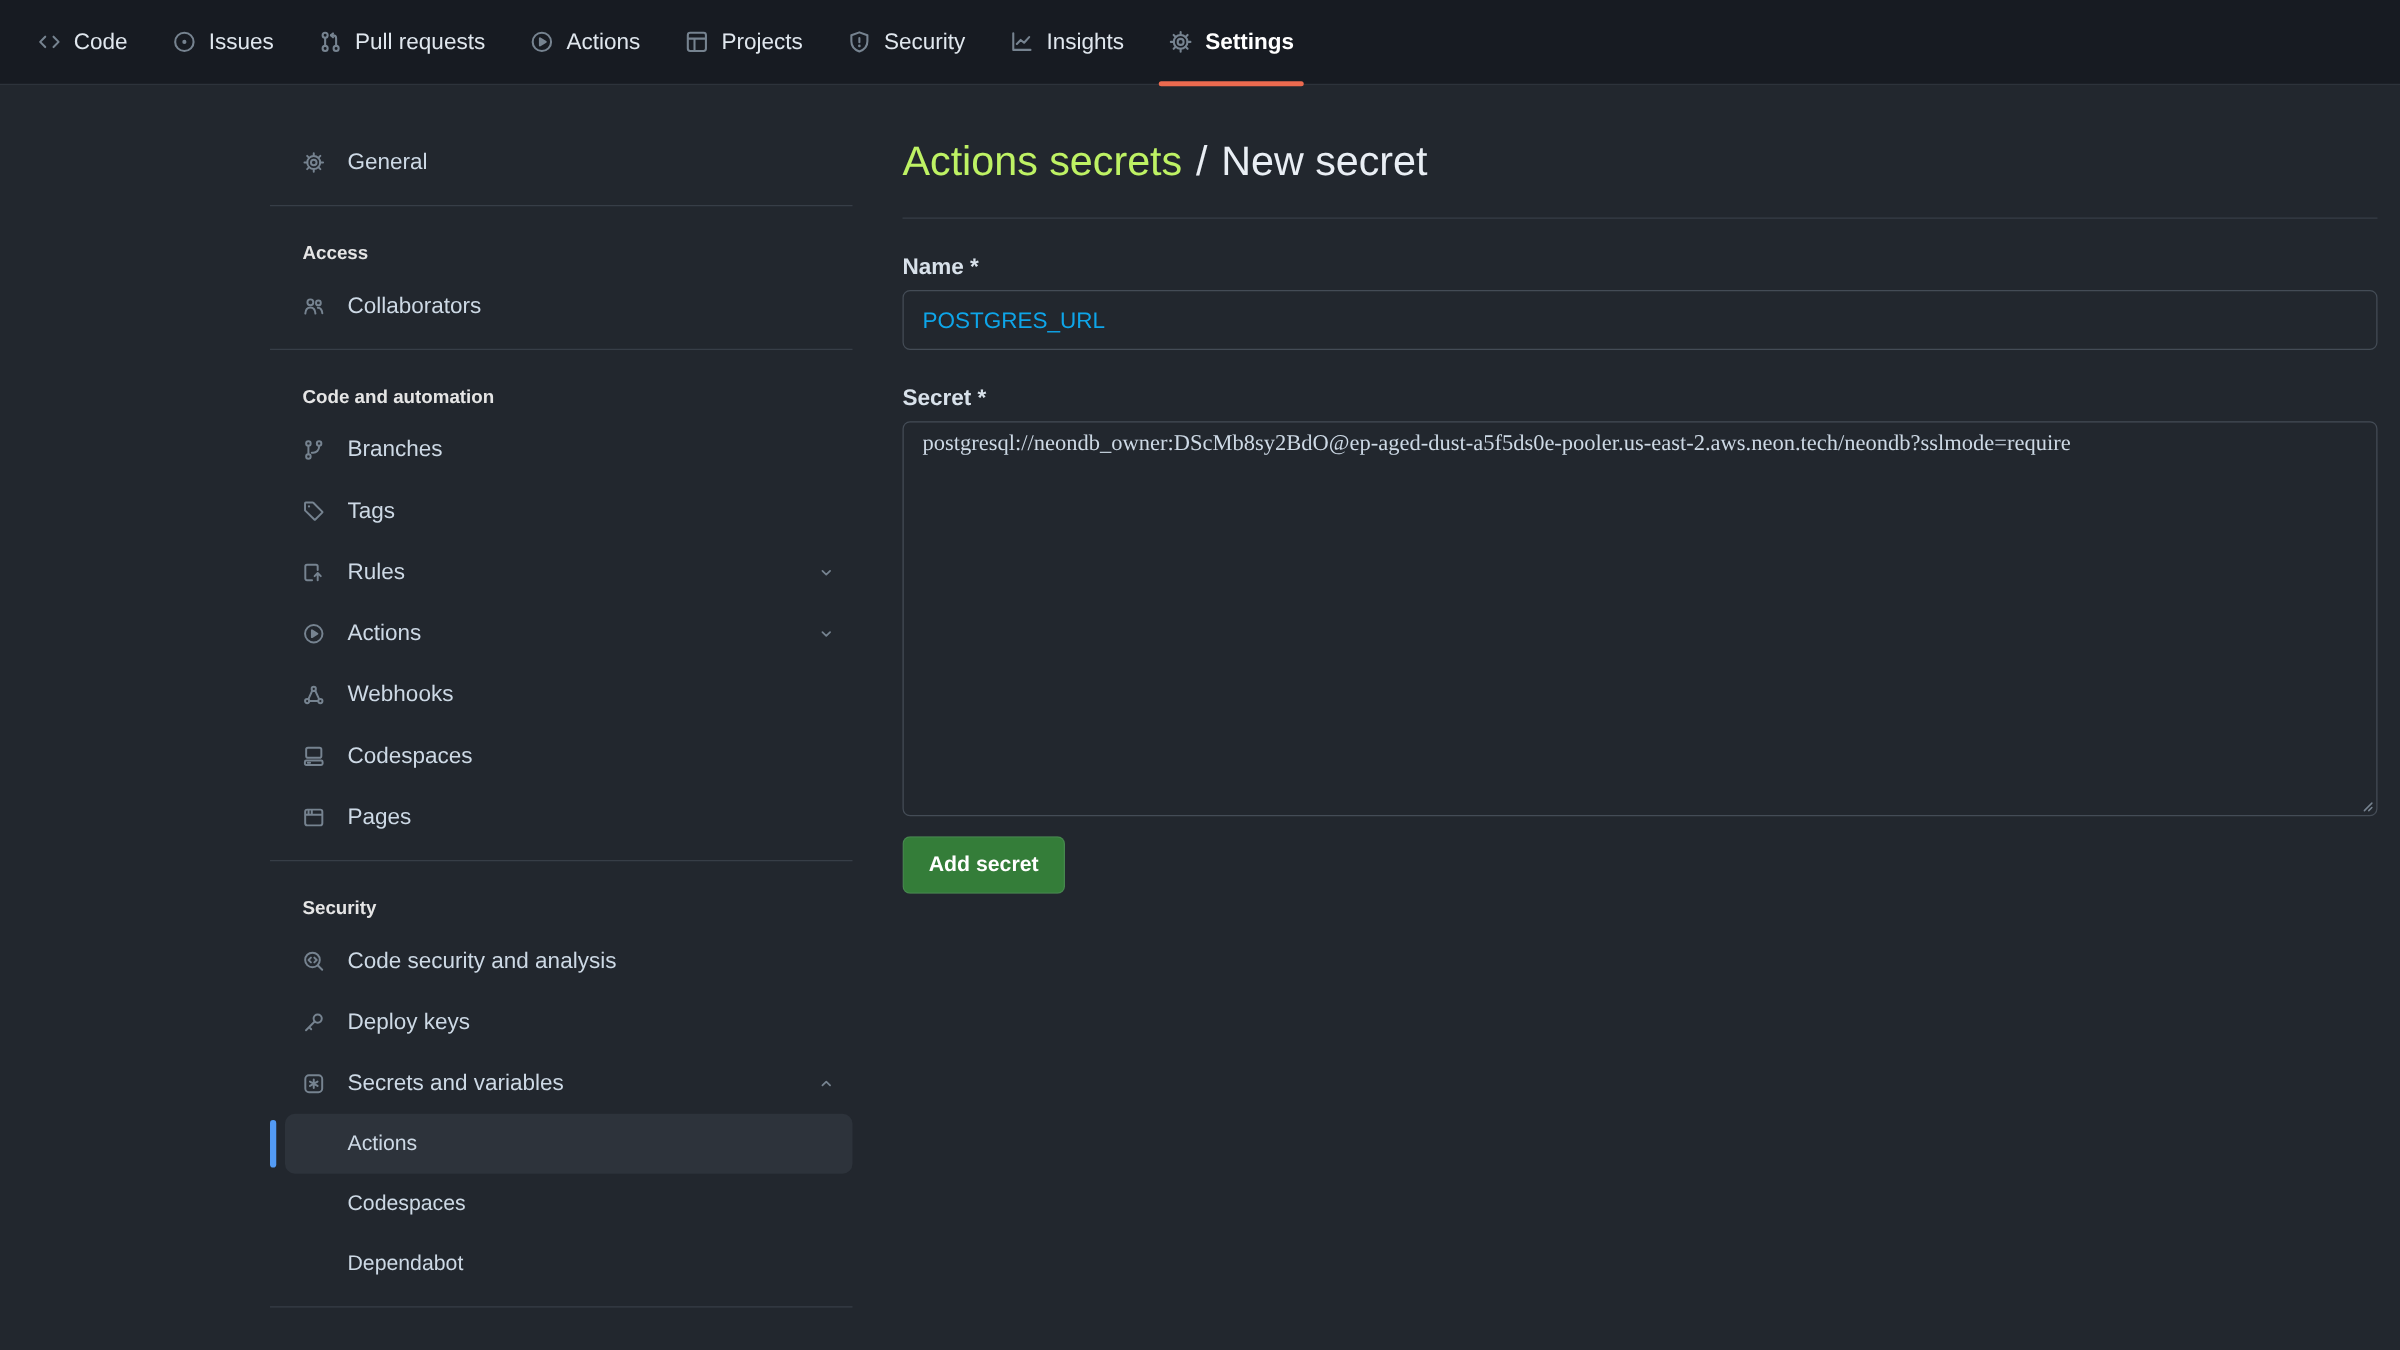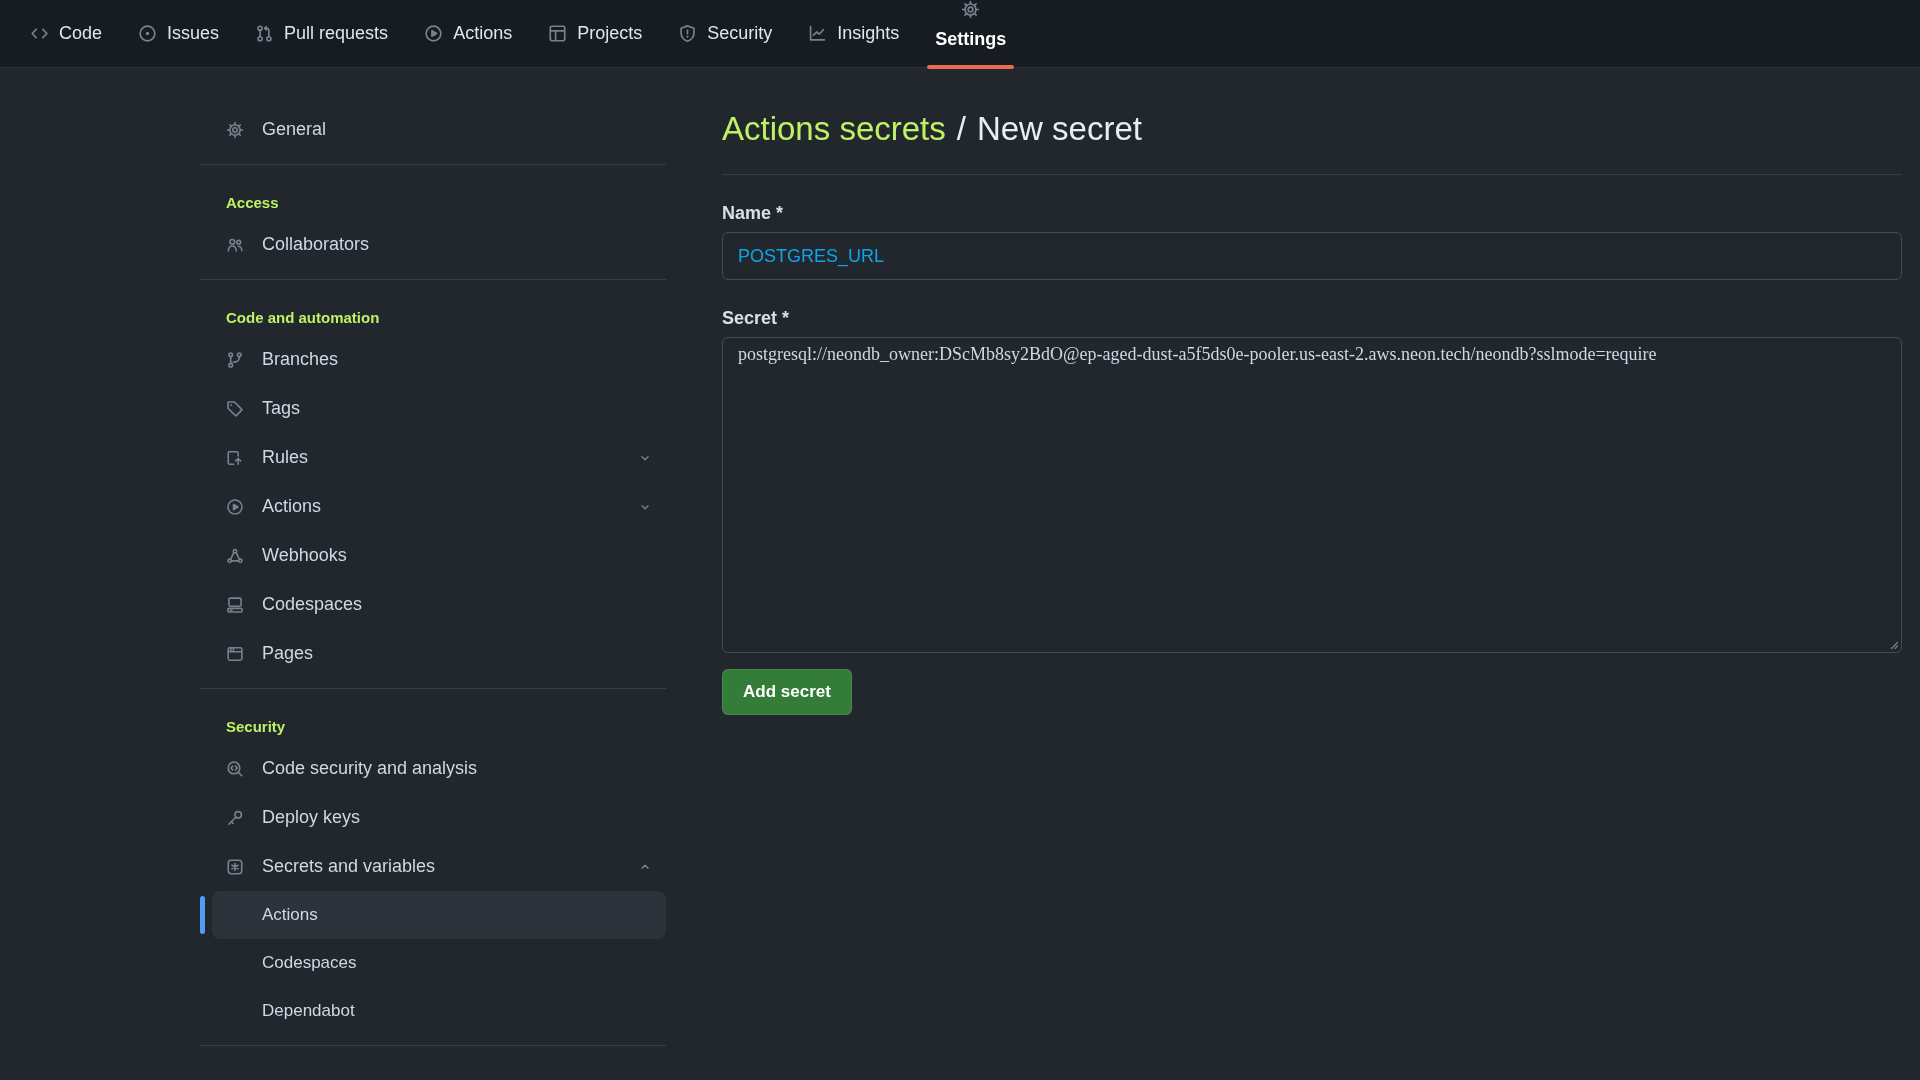--- a/index.html
+++ b/index.html
@@ -20,32 +20,32 @@
     padding-left: 16px;
     text-align: center;
   }
   .nav-item {
     position: relative; height: 68px;
     display: flex; align-items: center; gap: 10px;
     padding: 0 14px; margin-right: 8px;
     font-size: 18px; color: #e0e7ee; cursor: pointer;
   }
   .nav-item .nav-icon { color: #768390; }
-  .nav-item.active { color: #ffffff; font-weight: 700; flex-direction: column; }
+  .nav-item.active { color: #ffffff; font-weight: 700; }
   .nav-item.active::after {
     content: ""; position: absolute; left: 6px; right: 6px; bottom: -1px;
     height: 4px; border-radius: 3px; background: #ec6a4f;
   }
 
   
-  .sidebar { position: absolute; left: 200px; top: 105px; width: 466px; }
+  .sidebar { position: absolute; left: 216px; top: 105px; width: 466px; }
   .sb-divider { height: 1px; background: #373e47; margin: 10px 0; }
   .sb-header {
     padding: 19px 0 9px 26px;
-    font-size: 15px; font-weight: 700; color: #bef264;
+    font-size: 15px; font-weight: 700; color: #e5e5e5;
   }
   .sb-item {
     height: 49px; display: flex; align-items: center;
     padding-left: 24px; cursor: pointer; border-radius: 6px;
     font-size: 18px; color: #cdd9e5;
   }
   .sb-icon { width: 22px; margin-right: 16px; color: #768390; display: flex; justify-content: center; }
   .sb-chevron { margin-left: auto; margin-right: 14px; color: #768390; }
   .sb-item.bold .sb-label { font-weight: 400; }
   .sb-subitem {

